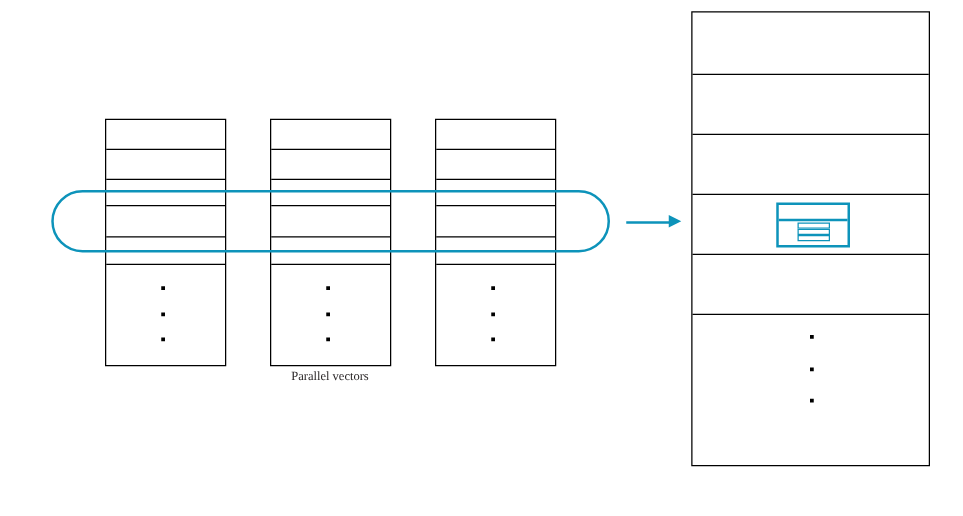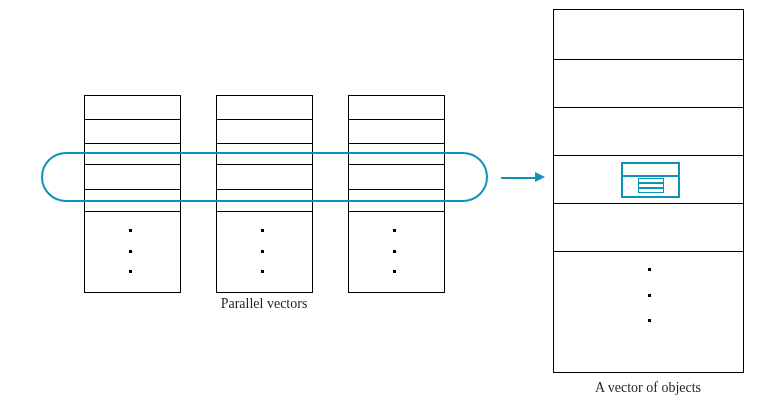--- a/index.html
+++ b/index.html
@@ -115,21 +115,21 @@
     width: 26px;
     height: 5px;
     border: 1.6px solid #0d93ba;
     background: #ffffff;
   }
 
   
   .caption {
     position: absolute;
     font-family: "Liberation Serif", serif;
-    font-size: 14px;
+    font-size: 10px;
     color: #231f20;
     white-space: nowrap;
     text-align: center;
   }
 </style>
 </head>
 <body>
 
 <div class="canvas">
 
@@ -195,15 +195,14 @@
       </div>
     </div>
 
     <div class="dots" style="left:92px; top:258px; width:6px; height:54px;">
       <span class="dot"></span>
       <span class="dot"></span>
       <span class="dot"></span>
     </div>
   </div>
 
-  <div class="caption" style="left:568px; top:380px; width:160px;">A vector of objects</div>
 
 </div>
 
 </body></html>

